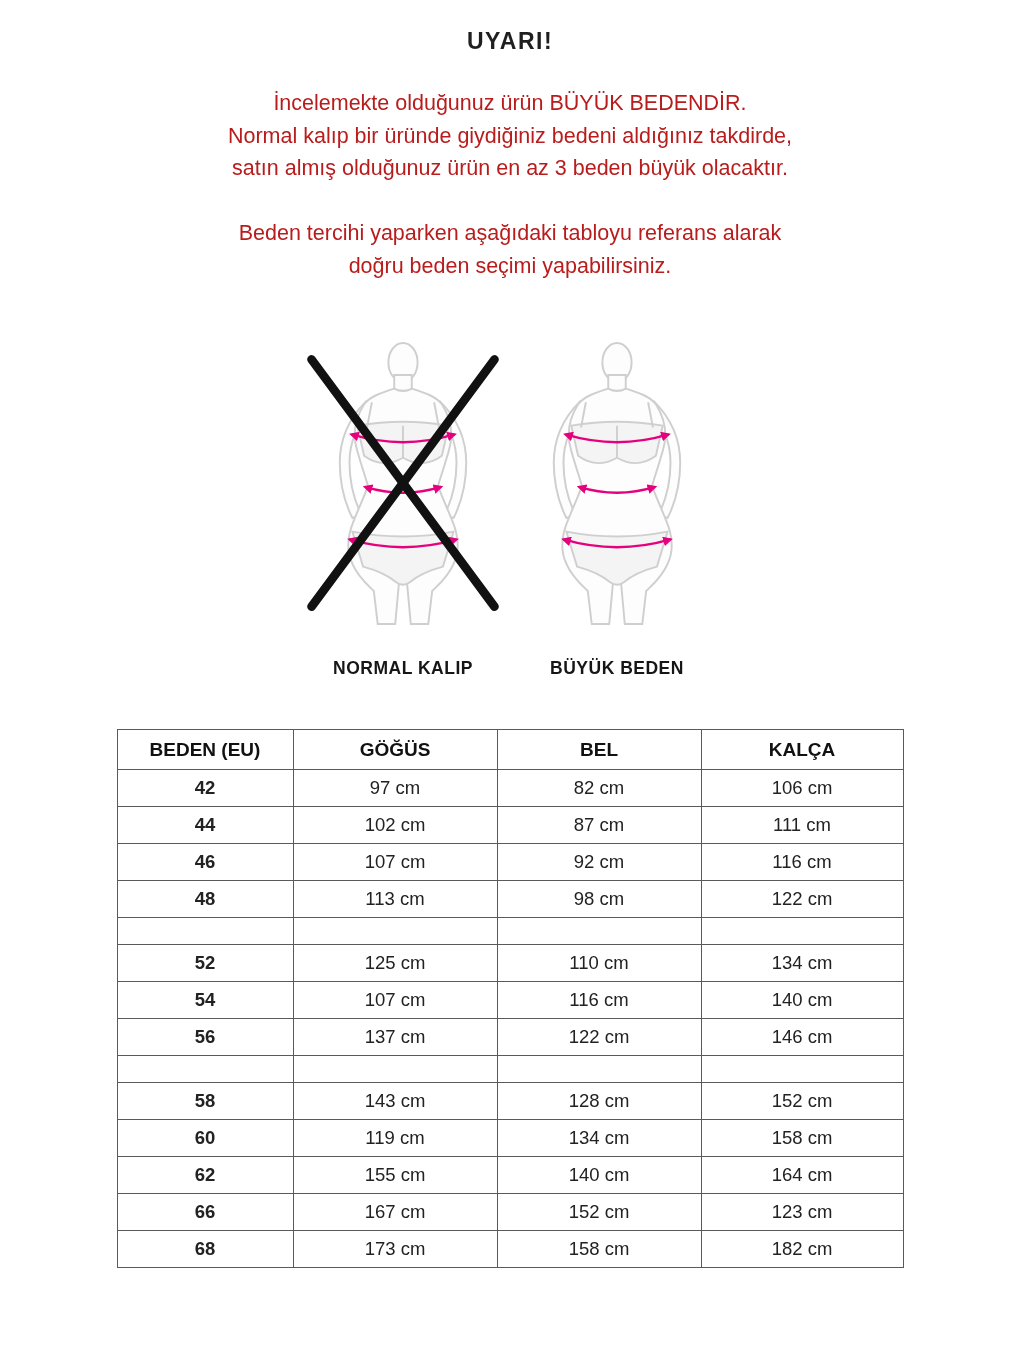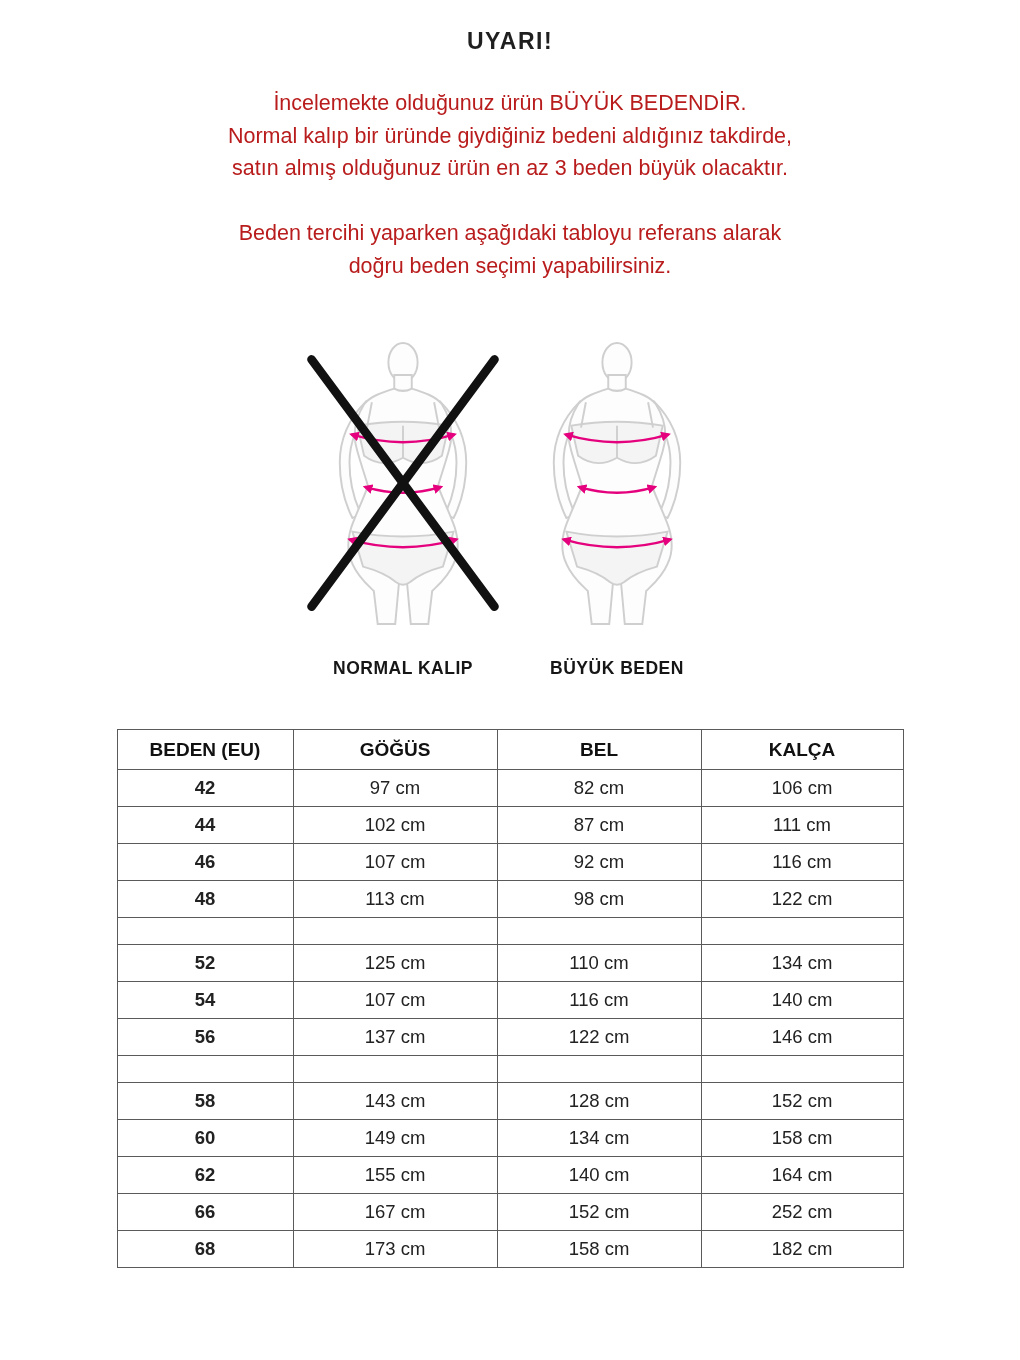--- a/index.html
+++ b/index.html
@@ -208,35 +208,35 @@
           <td></td>
         </tr>
         <tr>
           <td class="size-col">58</td>
           <td>143 cm</td>
           <td>128 cm</td>
           <td>152 cm</td>
         </tr>
         <tr>
           <td class="size-col">60</td>
-          <td>149 cm</td>
+          <td>119 cm</td>
           <td>134 cm</td>
           <td>158 cm</td>
         </tr>
         <tr>
           <td class="size-col">62</td>
           <td>155 cm</td>
           <td>140 cm</td>
           <td>164 cm</td>
         </tr>
         <tr>
           <td class="size-col">66</td>
           <td>167 cm</td>
           <td>152 cm</td>
-          <td>252 cm</td>
+          <td>123 cm</td>
         </tr>
         <tr>
           <td class="size-col">68</td>
           <td>173 cm</td>
           <td>158 cm</td>
           <td>182 cm</td>
         </tr>
       </tbody>
   </table>
 

